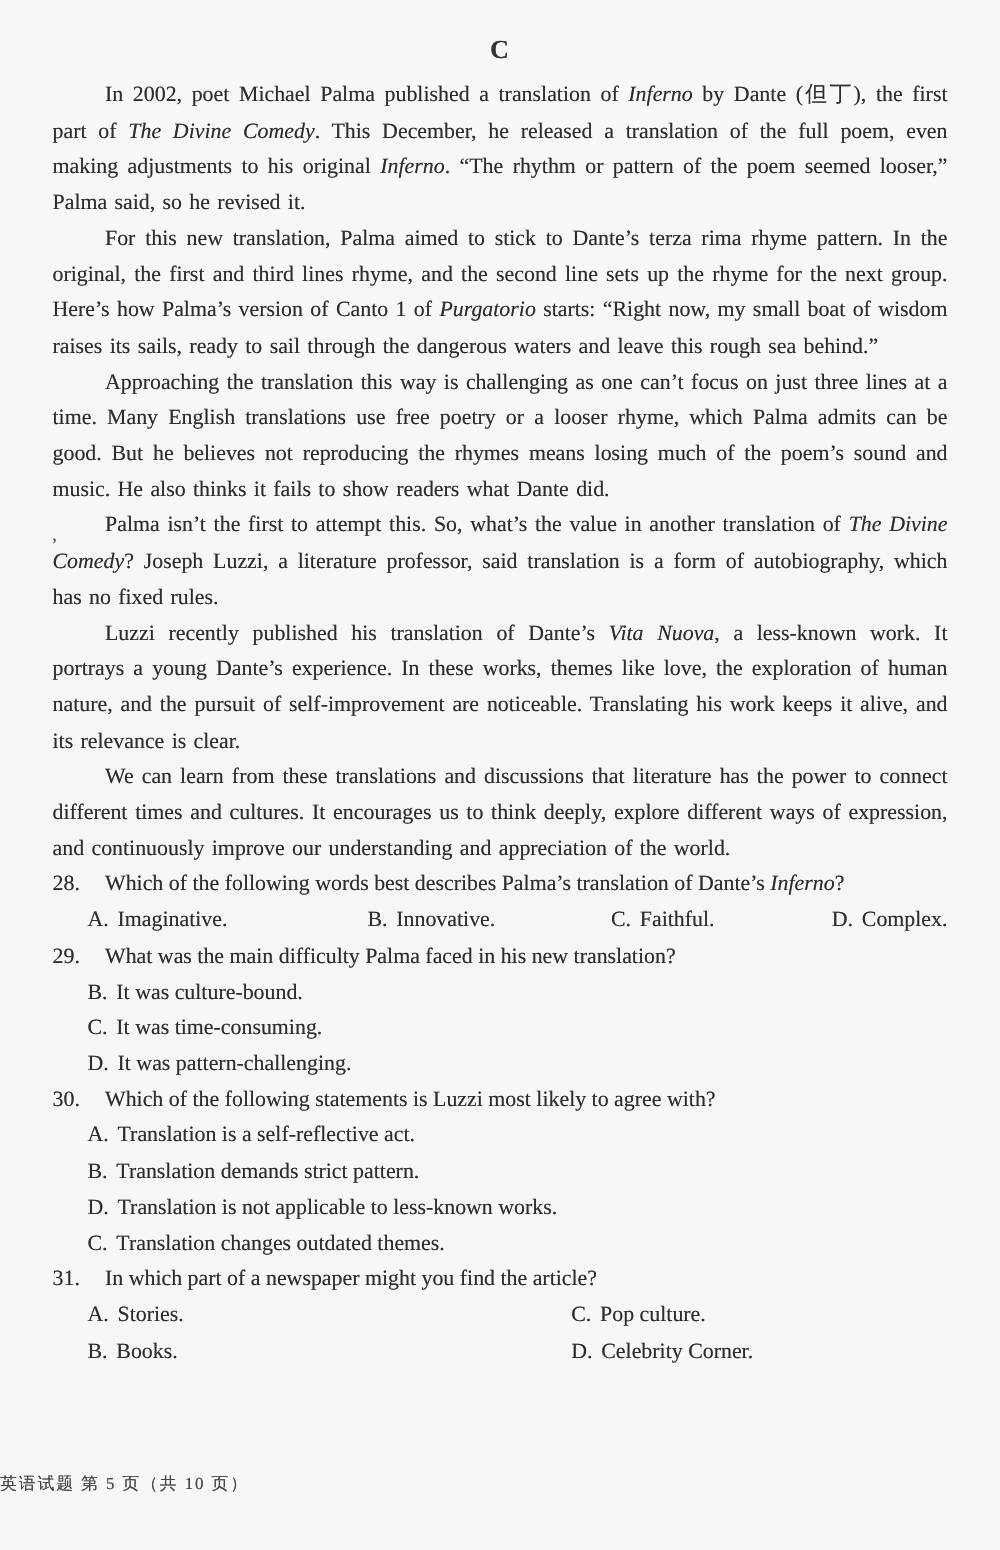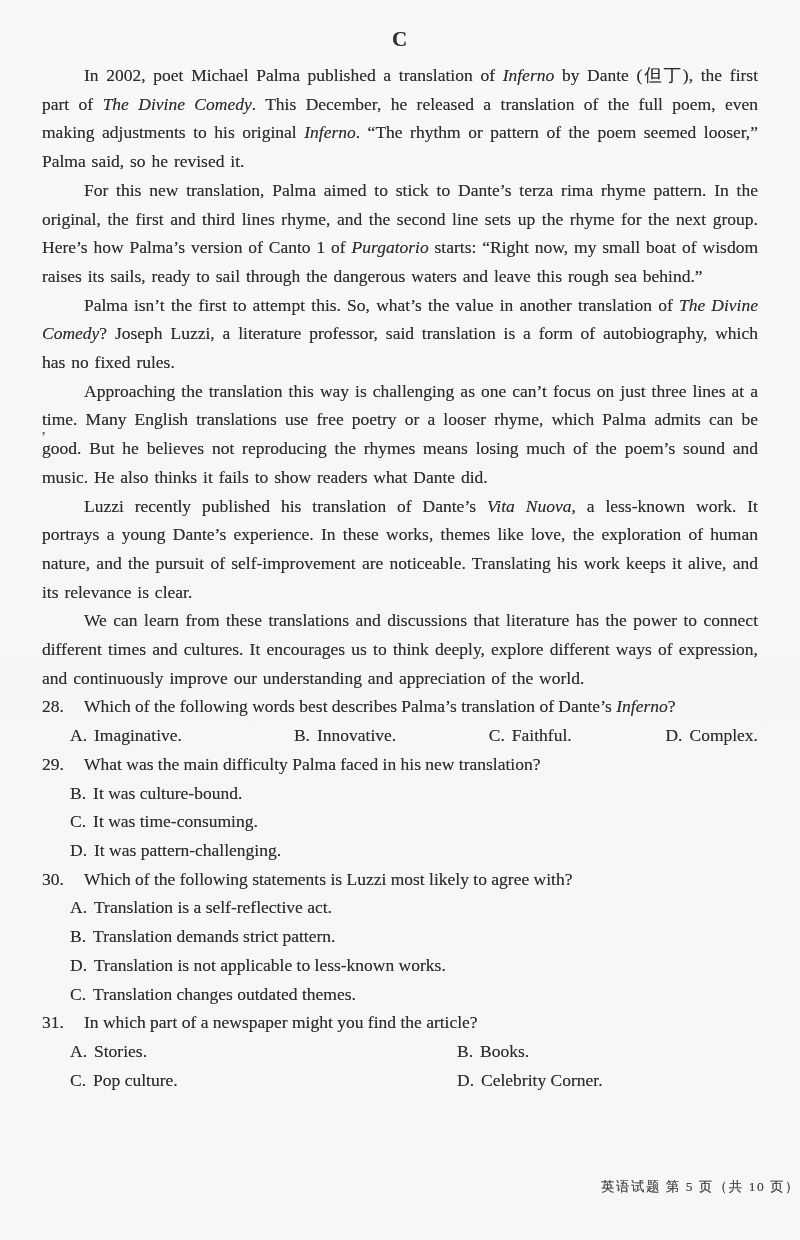--- a/index.html
+++ b/index.html
@@ -29,41 +29,41 @@
   .opt-label { margin-right:7px; }
   .opts-row4 { display:flex; padding-left:28px;gap:24px; }
   .opts-row4 .opt:nth-child(1) { width:220px; }
   .opts-row4 .opt:nth-child(2) { width:188px; }
   .opts-row4 .opt:nth-child(3) { width:168px; }
   .opts-row4 .opt:nth-child(4) { flex:1; }
   .opts-stack .opt { display:block; padding-left:28px; }
   .opts-grid2 { display:grid; grid-template-columns:387px auto; padding-left:28px; }
   .footer {
     position:absolute; top:1178px; left:0; width:100%;
-    text-align:right; font-size:13.5px; color:#454545; letter-spacing:1.5px;
+    text-align:left; font-size:13.5px; color:#454545; letter-spacing:1.5px;
   }
   .artifact { position:absolute; left:41px; top:429px; font-size:15px; color:#5c5c5c; }
   .artifact::before { content:"’"; }
 </style>
 </head>
 <body>
 
 <div class="page">
   <div class="content">
 
     <div class="section-label">C</div>
 
     <div>
       <p class="para"><span>In 2002, poet Michael Palma published a translation of </span><span class="it">Inferno</span><span> by Dante (但丁), the first part of </span><span class="it">The Divine Comedy</span><span>. This December, he released a translation of the full poem, even making adjustments to his original </span><span class="it">Inferno</span><span>. “The rhythm or pattern of the poem seemed looser,” Palma said, so he revised it.</span></p>
 
       <p class="para"><span>For this new translation, Palma aimed to stick to Dante’s terza rima rhyme pattern. In the original, the first and third lines rhyme, and the second line sets up the rhyme for the next group. Here’s how Palma’s version of Canto 1 of </span><span class="it">Purgatorio</span><span> starts: “Right now, my small boat of wisdom raises its sails, ready to sail through the dangerous waters and leave this rough sea behind.”</span></p>
 
+      <p class="para"><span>Approaching the translation this way is challenging as one can’t focus on just three lines at a time. Many English translations use free poetry or a looser rhyme, which Palma admits can be good. But he believes not reproducing the rhymes means losing much of the poem’s sound and music. He also thinks it fails to show readers what Dante did.</span></p>
+
       <p class="para"><span>Palma isn’t the first to attempt this. So, what’s the value in another translation of </span><span class="it">The Divine Comedy</span><span>? Joseph Luzzi, a literature professor, said translation is a form of autobiography, which has no fixed rules.</span></p>
-
-      <p class="para"><span>Approaching the translation this way is challenging as one can’t focus on just three lines at a time. Many English translations use free poetry or a looser rhyme, which Palma admits can be good. But he believes not reproducing the rhymes means losing much of the poem’s sound and music. He also thinks it fails to show readers what Dante did.</span></p>
 
       <p class="para"><span>Luzzi recently published his translation of Dante’s </span><span class="it">Vita Nuova</span><span>, a less-known work. It portrays a young Dante’s experience. In these works, themes like love, the exploration of human nature, and the pursuit of self-improvement are noticeable. Translating his work keeps it alive, and its relevance is clear.</span></p>
 
       <p class="para"><span>We can learn from these translations and discussions that literature has the power to connect different times and cultures. It encourages us to think deeply, explore different ways of expression, and continuously improve our understanding and appreciation of the world.</span></p>
     </div>
 
     <div class="questions">
 
       <div>
         <p class="q-stem"><span class="q-num">28.</span><span>Which of the following words best describes Palma’s translation of Dante’s </span><span class="it">Inferno</span><span>?</span></p>
@@ -91,22 +91,22 @@
           <span class="opt"><span class="opt-label">B.</span><span>Translation demands strict pattern.</span></span>
           <span class="opt"><span class="opt-label">D.</span><span>Translation is not applicable to less-known works.</span></span>
           <span class="opt"><span class="opt-label">C.</span><span>Translation changes outdated themes.</span></span>
         </div>
       </div>
 
       <div>
         <p class="q-stem"><span class="q-num">31.</span><span>In which part of a newspaper might you find the article?</span></p>
         <div class="opts-grid2">
           <span class="opt"><span class="opt-label">A.</span><span>Stories.</span></span>
+          <span class="opt"><span class="opt-label">C.</span><span>Pop culture.</span></span>
           <span class="opt"><span class="opt-label">B.</span><span>Books.</span></span>
-          <span class="opt"><span class="opt-label">C.</span><span>Pop culture.</span></span>
           <span class="opt"><span class="opt-label">D.</span><span>Celebrity Corner.</span></span>
         </div>
       </div>
 
     </div>
   </div>
 
   <span class="artifact"></span>
 
   <div class="footer">英语试题 第 5 页（共 10 页）</div>

